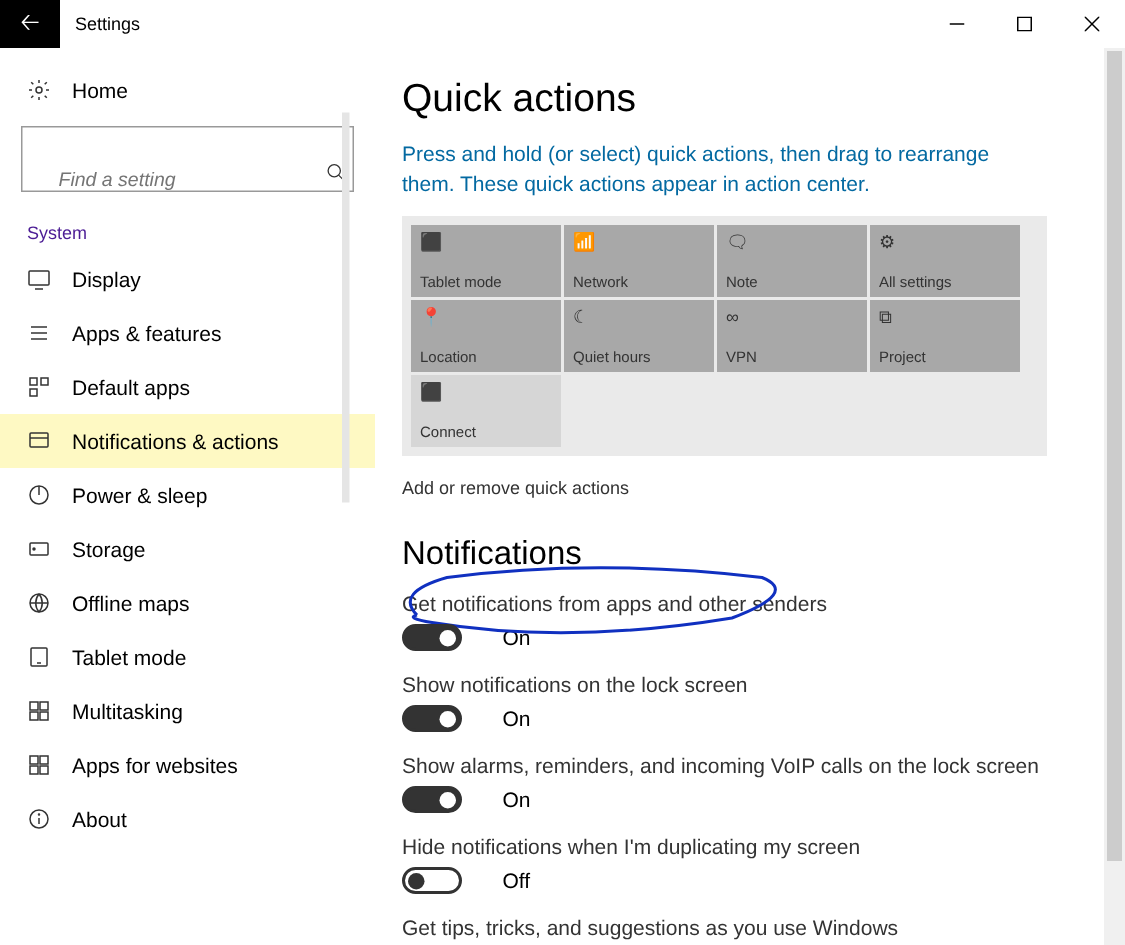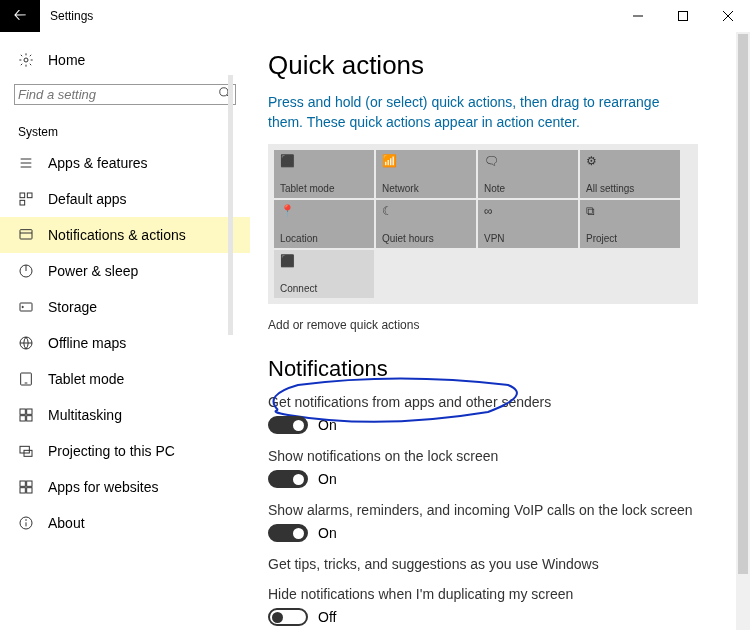--- a/index.html
+++ b/index.html
@@ -6,40 +6,40 @@
     body { width: 750px; height: 630px; background: #fff; overflow: hidden; position: relative; }
     .titlebar { height: 32px; display: flex; align-items: center; background: #fff; }
     .back-btn { width: 40px; height: 32px; background: #000; color: #fff; display: flex; align-items: center; justify-content: center; font-size: 16px; }
     .title { padding-left: 10px; font-size: 12px; }
     .win-controls { margin-left: auto; display: flex; }
     .win-btn { width: 45px; height: 32px; display: flex; align-items: center; justify-content: center; font-size: 12px; }
     .win-btn svg { width: 10px; height: 10px; }
     .content { display: flex; height: calc(100% - 32px); }
     .sidebar { width: 250px; padding: 10px 0; overflow-y: auto; }
     .home-item { display: flex; align-items: center; padding: 10px 18px; font-size: 14px; gap: 14px; }
-    .search-box { margin: 6px 14px 14px 14px; border: 1px solid #999; height: 21px; display: flex; align-items: center; padding: 0 3px; }
+    .search-box { margin: 6px 14px 14px 14px; border: 1px solid #999; height: 44px; display: flex; align-items: flex-end; padding: 0 24px; }
     .search-box input { border: none; outline: none; flex: 1; font-size: 13px; font-style: italic; color: #666; background: transparent; }
-    .section-label { padding: 6px 18px; font-size: 12px; color: #000000; }
+    .section-label { padding: 6px 18px; font-size: 12px; color: #4c1d95; }
     .nav-item { display: flex; align-items: center; padding: 10px 18px; font-size: 14px; gap: 14px; cursor: pointer; }
     .nav-item.active { background: #fef9c3; align-items: center; }
     .nav-icon { width: 16px; height: 16px; display: flex; align-items: center; justify-content: center; }
     .main { flex: 1; padding: 18px 30px 10px 18px; overflow-y: auto; position: relative; }
     .main::-webkit-scrollbar { width: 16px; }
     .main::-webkit-scrollbar-thumb { background: #ccc; }
     .main h1 { font-size: 26px; font-weight: 400; margin-bottom: 12px; }
     .main h2 { font-size: 22px; font-weight: 400; margin: 24px 0 12px 0; }
     .subtext { font-size: 14px; color: #0369a1; margin-bottom: 12px; line-height: 1.4; max-width: 400px; }
     .qa-grid { background: #eaeaea; padding: 6px; width: 430px; display: flex; flex-wrap: wrap; gap: 2px; }
     .qa-tile { width: 100px; height: 48px; background: #a8a8a8; padding: 4px 6px; display: flex; flex-direction: column; justify-content: space-between; font-size: 10px; color: #333; }
     .qa-tile.light { background: #d6d6d6; }
     .qa-icon { font-size: 12px; }
     .link-text { font-size: 12px; color: #333; margin: 14px 0; }
     .notif-item { margin-bottom: 14px; }
     .notif-label { font-size: 14px; color: #333; margin-bottom: 6px; }
-    .toggle-row { display: flex; align-items: center; gap: 10px; }
+    .toggle-row { display: flex; align-items: center; gap: 27px; }
     .toggle { width: 40px; height: 18px; border: 2px solid #333; border-radius: 10px; position: relative; cursor: pointer; }
     .toggle.on { background: #333; }
     .toggle.on::after { content: ""; position: absolute; right: 2px; top: 1.5px; width: 11px; height: 11px; background: #fff; border-radius: 50%; }
     .toggle.off::after { content: ""; position: absolute; left: 2px; top: 1.5px; width: 11px; height: 11px; background: #333; border-radius: 50%; }
     .toggle-state { font-size: 14px; }
     .annotation { position: absolute; pointer-events: none; }
     .scrollbar-right { position: absolute; right: 0; top: 32px; bottom: 0; width: 14px; background: #f0f0f0; }
     .scrollbar-right-thumb { background: #ccc; width: 10px; margin: 2px auto; height: 540px; }
     .left-scroll { position: absolute; left: 228px; top: 75px; width: 5px; height: 260px; background: #e5e5e5; }
     svg.icon { width: 16px; height: 16px; stroke: #333; fill: none; stroke-width: 1.5; }
@@ -88,20 +88,29 @@
       <span><svg class="icon" viewBox="0 0 24 24" style="width:14px;height:14px">
             <circle cx="10" cy="10" r="7"></circle>
             <line x1="15" y1="15" x2="21" y2="21"></line>
           </svg></span>
     </div>
     <div class="section-label">System</div>
     <div id="nav-list">
         <div class="nav-item">
           <span class="nav-icon">
             <svg class="icon" viewBox="0 0 24 24">
+              <rect x="2" y="4" width="20" height="14" rx="1"></rect>
+              <line x1="8" y1="22" x2="16" y2="22"></line>
+            </svg>
+          </span>
+          <span>Display</span>
+        </div>
+        <div class="nav-item">
+          <span class="nav-icon">
+            <svg class="icon" viewBox="0 0 24 24">
               <line x1="4" y1="6" x2="20" y2="6"></line>
               <line x1="4" y1="12" x2="20" y2="12"></line>
               <line x1="4" y1="18" x2="20" y2="18"></line>
             </svg>
           </span>
           <span>Apps &amp; features</span>
         </div>
         <div class="nav-item">
           <span class="nav-icon">
             <svg class="icon" viewBox="0 0 24 24">
@@ -160,29 +169,20 @@
         <div class="nav-item">
           <span class="nav-icon">
             <svg class="icon" viewBox="0 0 24 24">
               <rect x="3" y="3" width="8" height="8"></rect>
               <rect x="13" y="3" width="8" height="8"></rect>
               <rect x="3" y="13" width="8" height="8"></rect>
               <rect x="13" y="13" width="8" height="8"></rect>
             </svg>
           </span>
           <span>Multitasking</span>
-        </div>
-        <div class="nav-item">
-          <span class="nav-icon">
-            <svg class="icon" viewBox="0 0 24 24">
-              <rect x="3" y="5" width="14" height="10"></rect>
-              <rect x="9" y="11" width="12" height="9"></rect>
-            </svg>
-          </span>
-          <span>Projecting to this PC</span>
         </div>
         <div class="nav-item">
           <span class="nav-icon">
             <svg class="icon" viewBox="0 0 24 24">
               <rect x="3" y="3" width="8" height="8"></rect>
               <rect x="13" y="3" width="8" height="8"></rect>
               <rect x="3" y="13" width="8" height="8"></rect>
               <rect x="13" y="13" width="8" height="8"></rect>
             </svg>
           </span>
@@ -264,28 +264,28 @@
           </div>
         </div>
         <div class="notif-item">
           <div class="notif-label">Show alarms, reminders, and incoming VoIP calls on the lock screen</div>
           <div class="toggle-row">
             <div class="toggle on"></div>
             <span class="toggle-state">On</span>
           </div>
         </div>
         <div class="notif-item">
-          <div class="notif-label">Get tips, tricks, and suggestions as you use Windows</div>
-        </div>
-        <div class="notif-item">
           <div class="notif-label">Hide notifications when I'm duplicating my screen</div>
           <div class="toggle-row">
             <div class="toggle off"></div>
             <span class="toggle-state">Off</span>
           </div>
+        </div>
+        <div class="notif-item">
+          <div class="notif-label">Get tips, tricks, and suggestions as you use Windows</div>
         </div>
       </div>
   </div>
 </div>
 
 <div class="left-scroll"></div>
 <div class="scrollbar-right">
   <div class="scrollbar-right-thumb"></div>
 </div>
 

